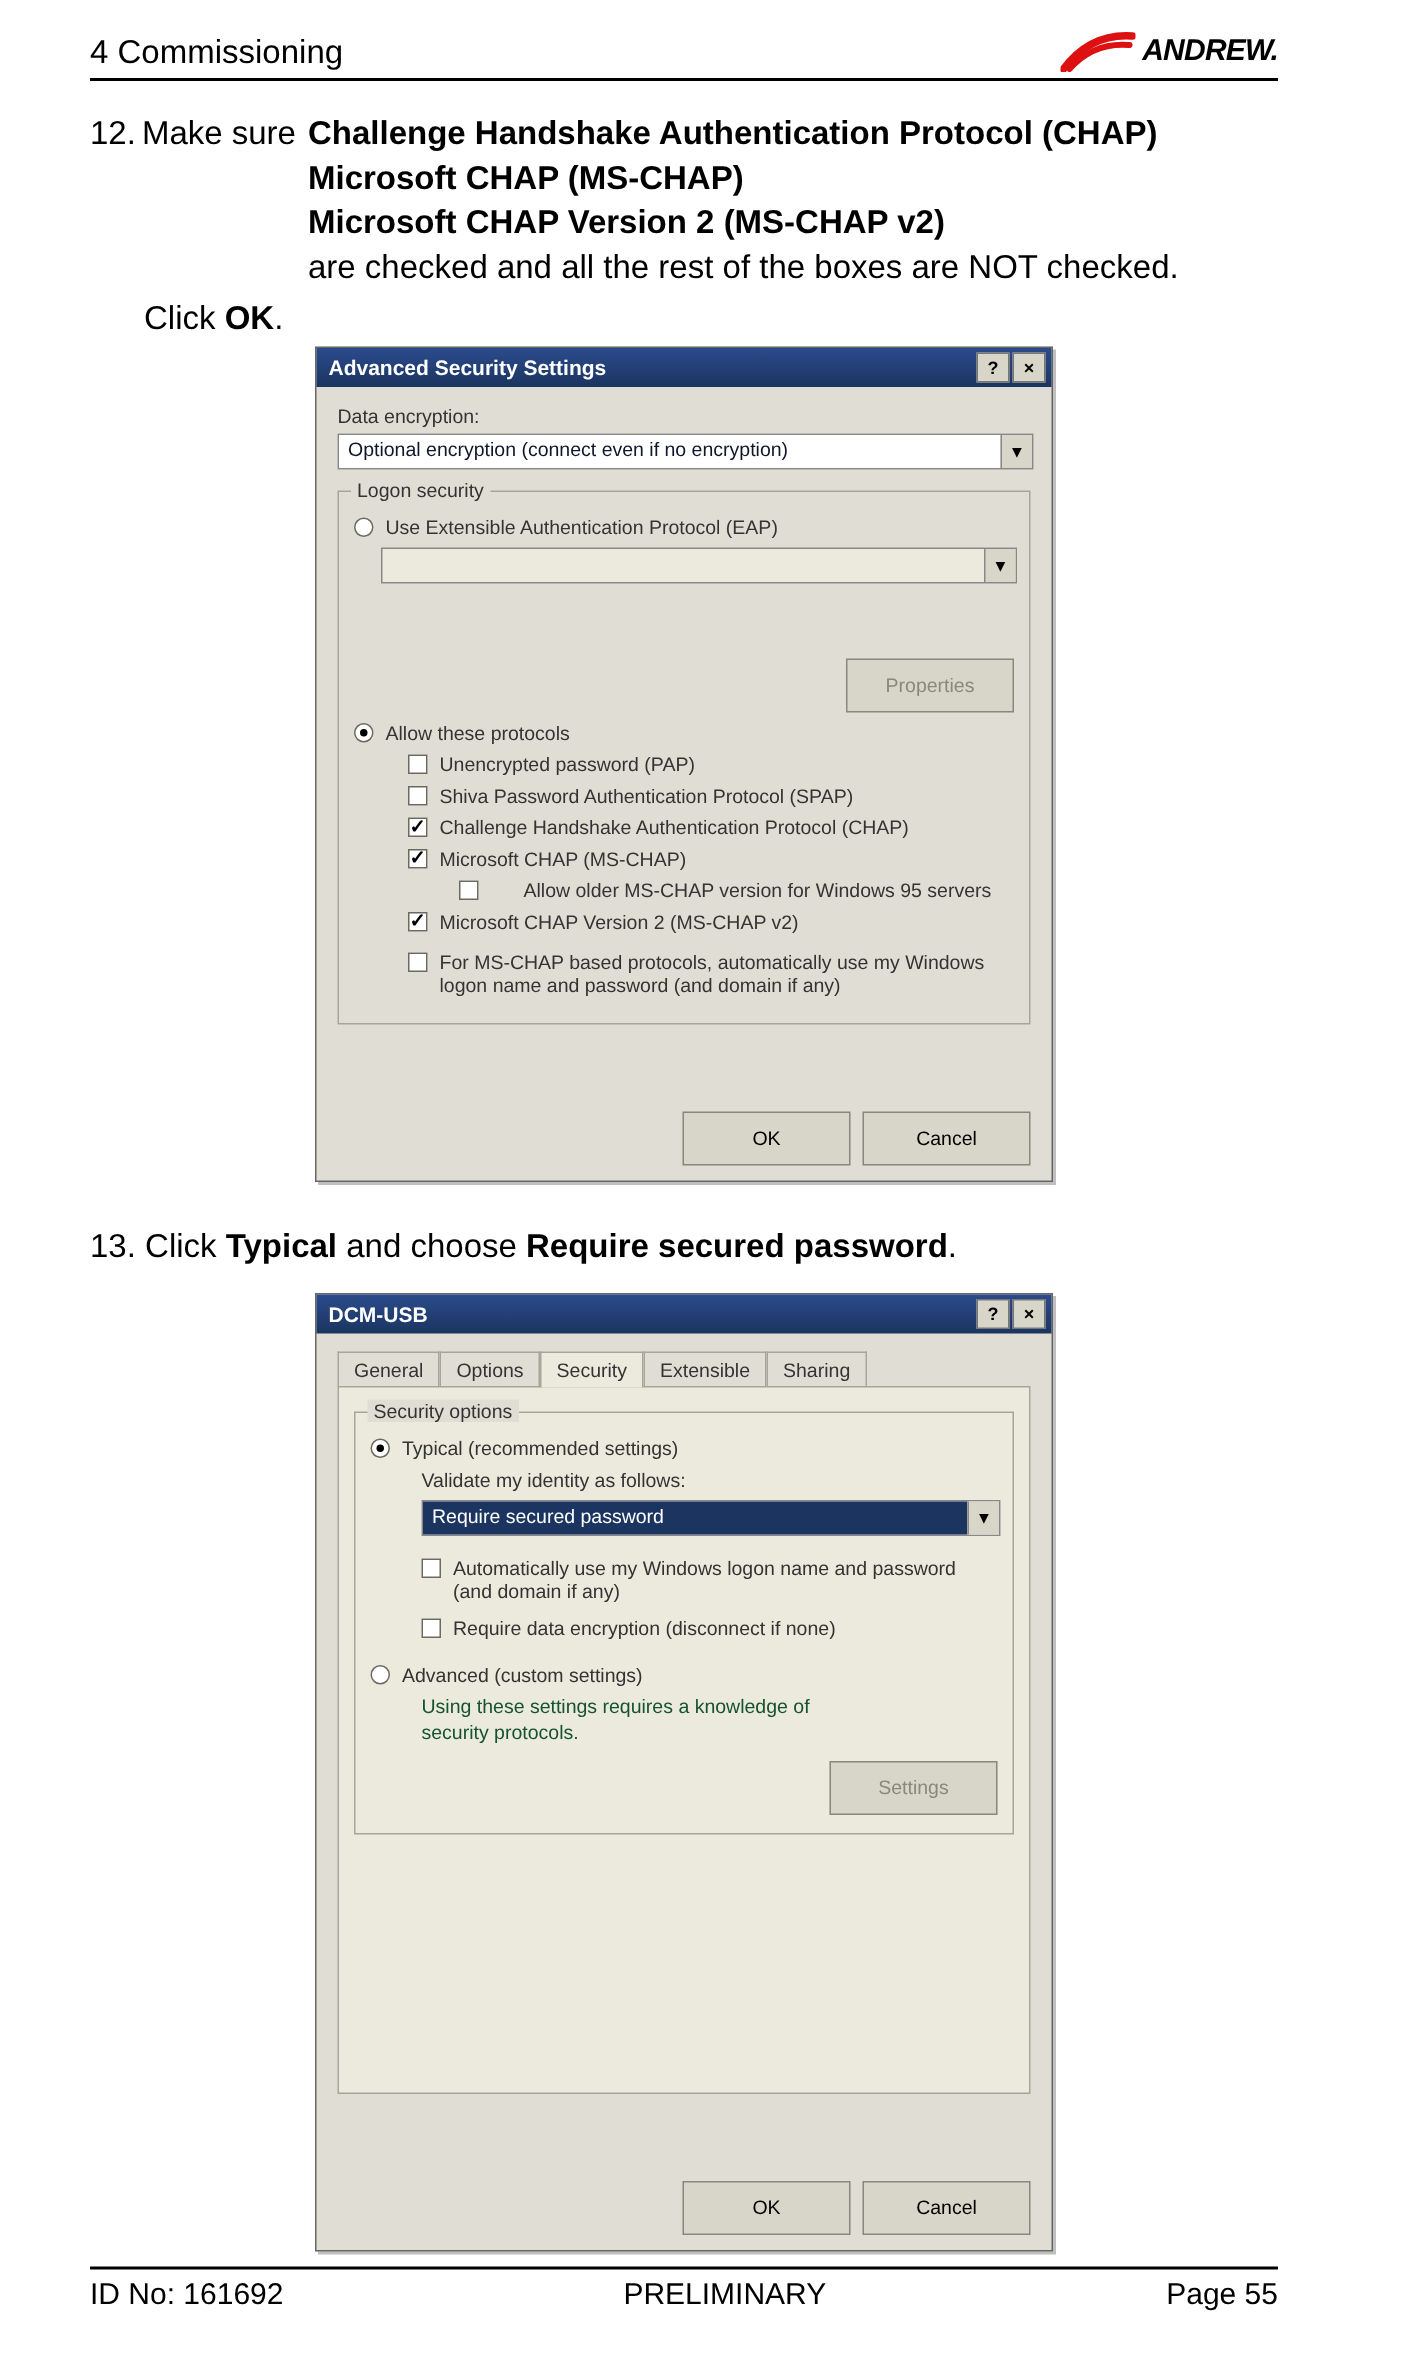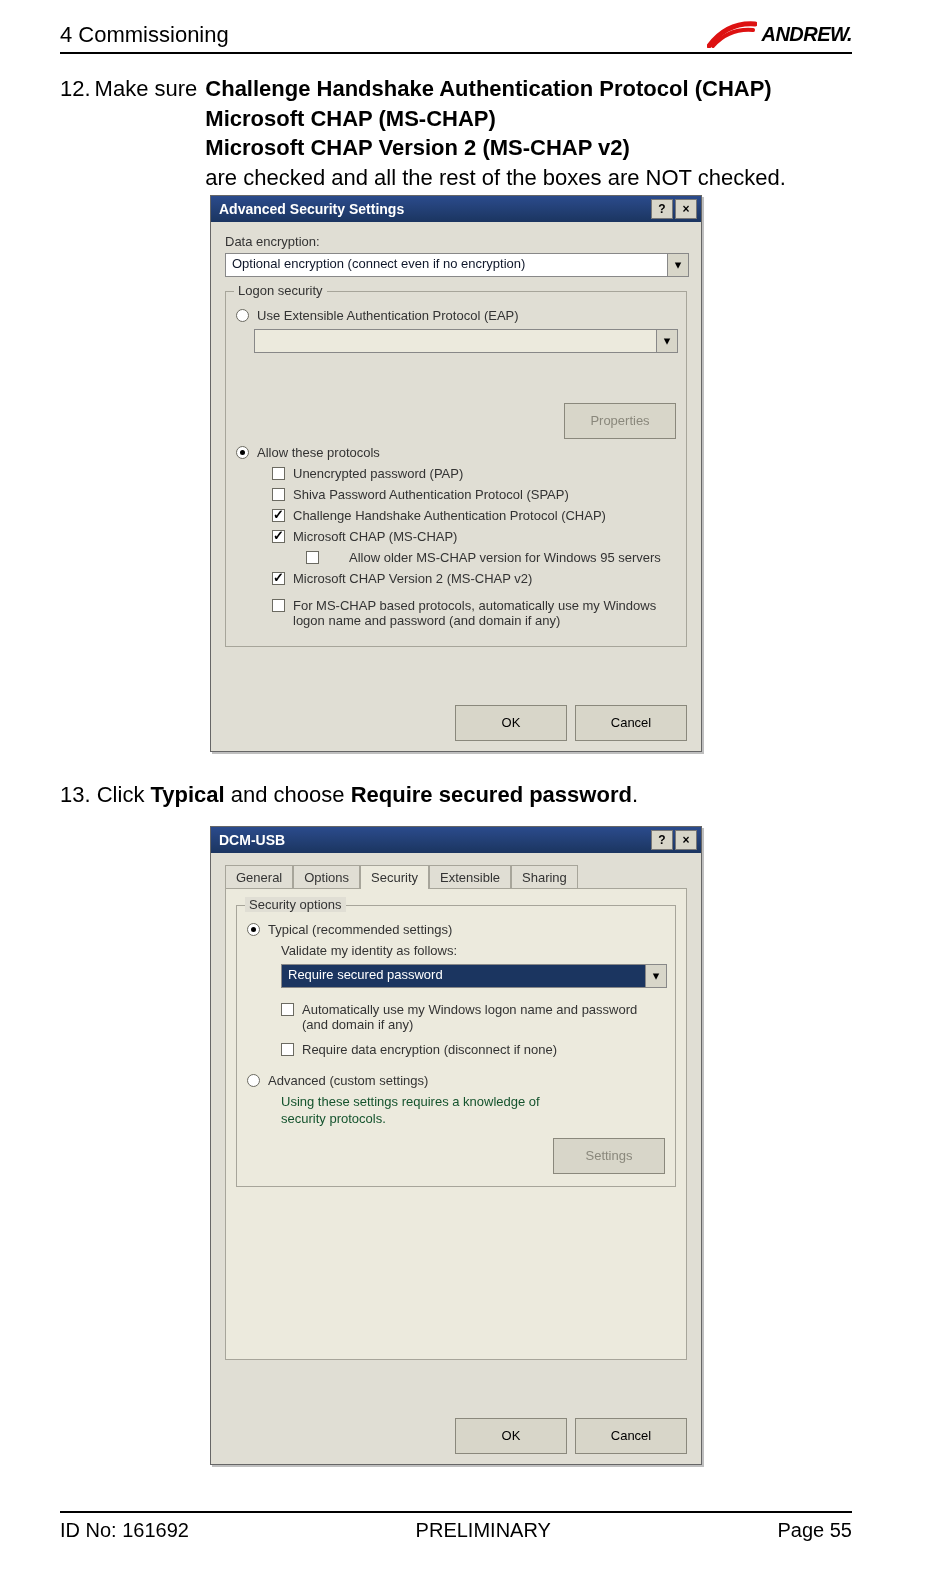--- a/index.html
+++ b/index.html
@@ -266,20 +266,23 @@
 
   <div class="step-row">
     <div><span class="step-num">12.</span><span style="margin-left:4px">Make sure</span></div>
     <div class="step-body">
       <div class="bold">Challenge Handshake Authentication Protocol (CHAP)</div>
       <div class="bold">Microsoft CHAP (MS-CHAP)</div>
       <div class="bold">Microsoft CHAP Version 2 (MS-CHAP v2)</div>
       <div>are checked and all the rest of the boxes are NOT checked.</div>
     </div>
   </div>
+  <div class="click-ok">
+    <span>Click </span><span class="bold">OK</span><span>.</span>
+  </div>
 
   <div class="dialog">
     <div class="titlebar">
       <span>Advanced Security Settings</span>
       <div class="titlebar-buttons">
         <div class="tb-btn">
             <span>?</span>
           </div>
         <div class="tb-btn">
             <span>×</span>

